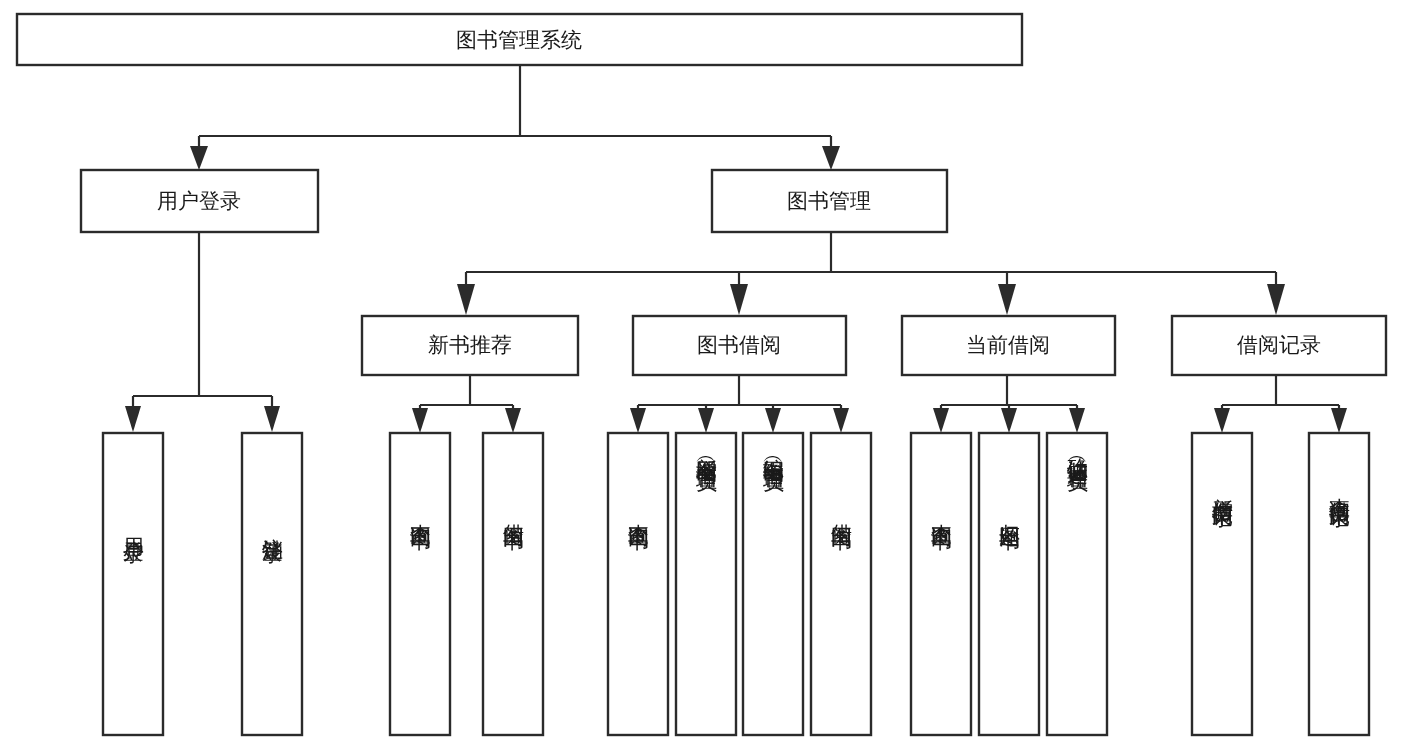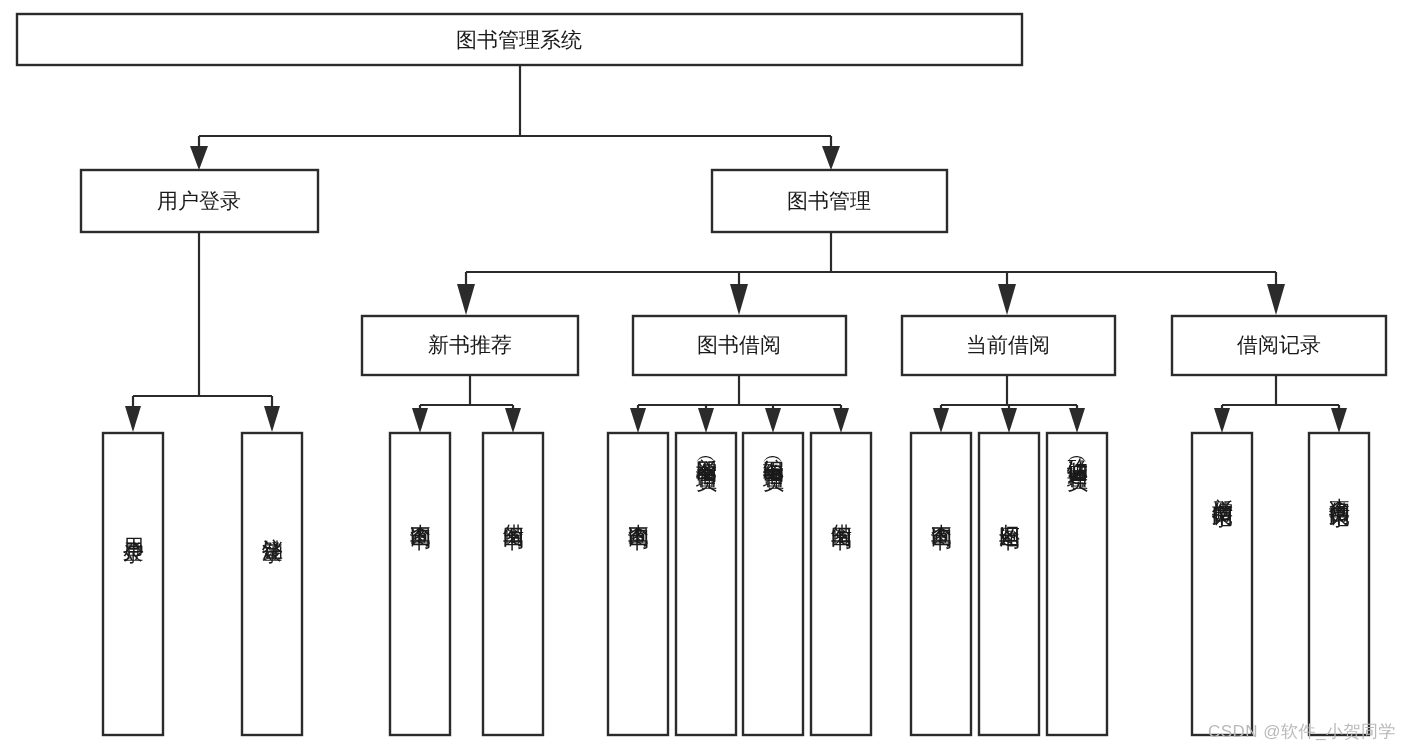--- a/index.html
+++ b/index.html
@@ -239,15 +239,14 @@
   <div class="leaf-label-wrap" style="left:1047px; top:433px; width:60px; height:302px;">
     <span class="leaf-label" style="margin-top:8px;">确认归还（管理员）</span>
   </div>
   <div class="leaf-label-wrap" style="left:1192px; top:433px; width:60px; height:302px;">
     <span class="leaf-label" style="margin-top:48px;">新增借阅记录</span>
   </div>
   <div class="leaf-label-wrap" style="left:1309px; top:433px; width:60px; height:302px;">
     <span class="leaf-label" style="margin-top:48px;">查询借阅记录</span>
   </div>
 
-  <div class="watermark">CSDN @软件_小贺同学</div>
 
 </div>
 
 </body></html>

